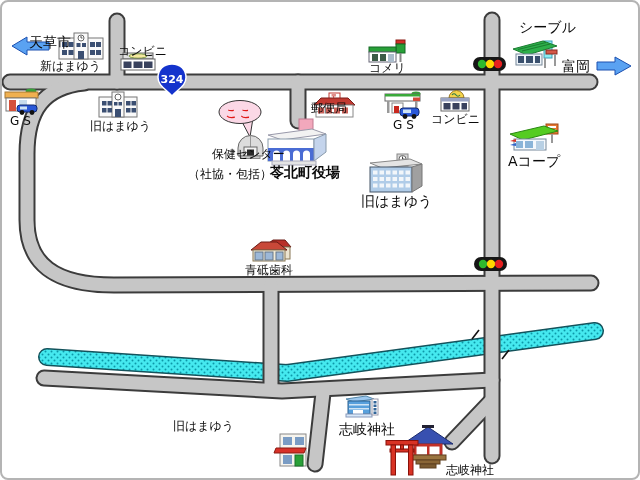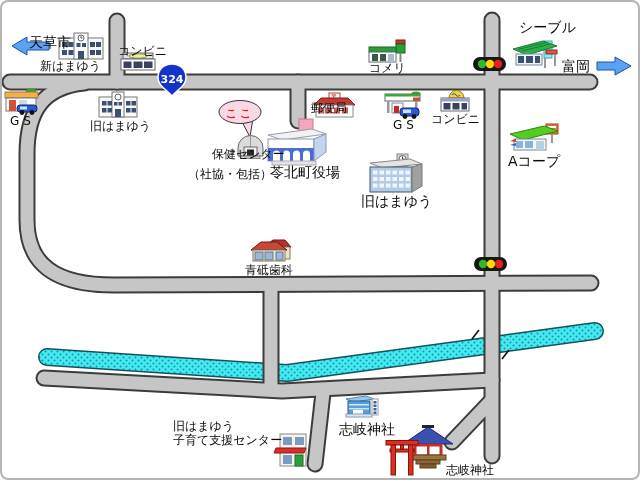--- a/index.html
+++ b/index.html
@@ -351,28 +351,27 @@
     </g>
   </svg>
 
   <div class="lbl big" style="left:27px;top:17px;margin-top:16px;">天草市</div>
   <div class="lbl" style="left:38px;top:58px;">新はまゆう</div>
   <div class="lbl" style="left:116px;top:43px;">コンビニ</div>
   <div class="lbl" style="left:88px;top:118px;font-family:Liberation Serif, serif;">旧はまゆう</div>
   <div class="lbl gs" style="left:8px;top:113px;">GS</div>
   <div class="lbl" style="left:198px;top:146px;margin-left:12px;">保健センター</div>
   <div class="lbl" style="left:186px;top:166px;">（社協・包括）</div>
-  <div class="lbl big" style="left:268px;top:163px;">苓北町役場</div>
+  <div class="lbl big" style="left:268px;top:163px;font-weight:bold;">苓北町役場</div>
   <div class="lbl" style="left:309px;top:100px;">郵便局</div>
   <div class="lbl" style="left:367px;top:60px;">コメリ</div>
   <div class="lbl gs" style="left:391px;top:117px;">GS</div>
   <div class="lbl" style="left:429px;top:111px;">コンビニ</div>
   <div class="lbl big" style="left:517px;top:18px;text-align:center;">シーブル</div>
   <div class="lbl big" style="left:560px;top:57px;">富岡</div>
   <div class="lbl big" style="left:506px;top:152px;">Aコープ</div>
   <div class="lbl big" style="left:359px;top:192px;">旧はまゆう</div>
   <div class="lbl" style="left:243px;top:262px;text-align:center;">青砥歯科</div>
   <div class="lbl big" style="left:337px;top:420px;">志岐神社</div>
   <div class="lbl" style="left:171px;top:418px;">旧はまゆう</div>
-  <div class="lbl" style="left:171px;top:432px;">子育て支援センター</div>
   <div class="lbl" style="left:444px;top:462px;">志岐神社</div>
 
 </div>
 
 </body></html>

